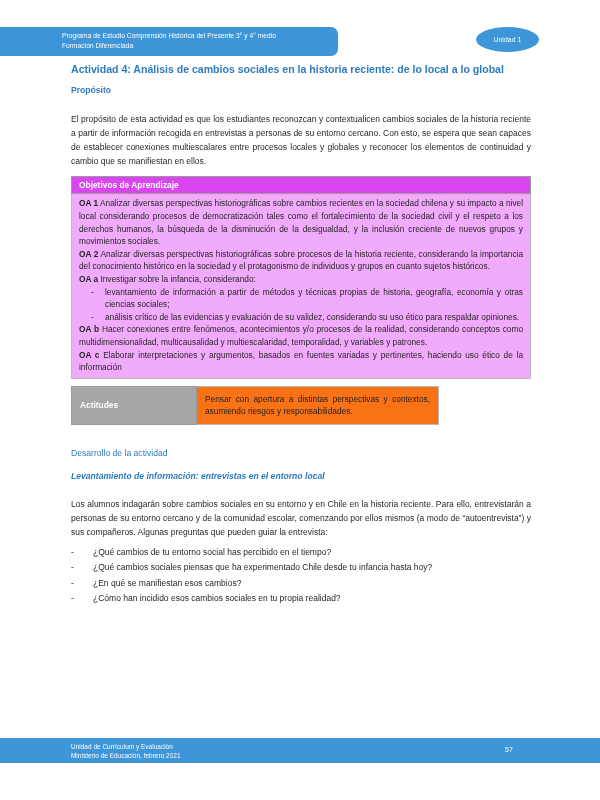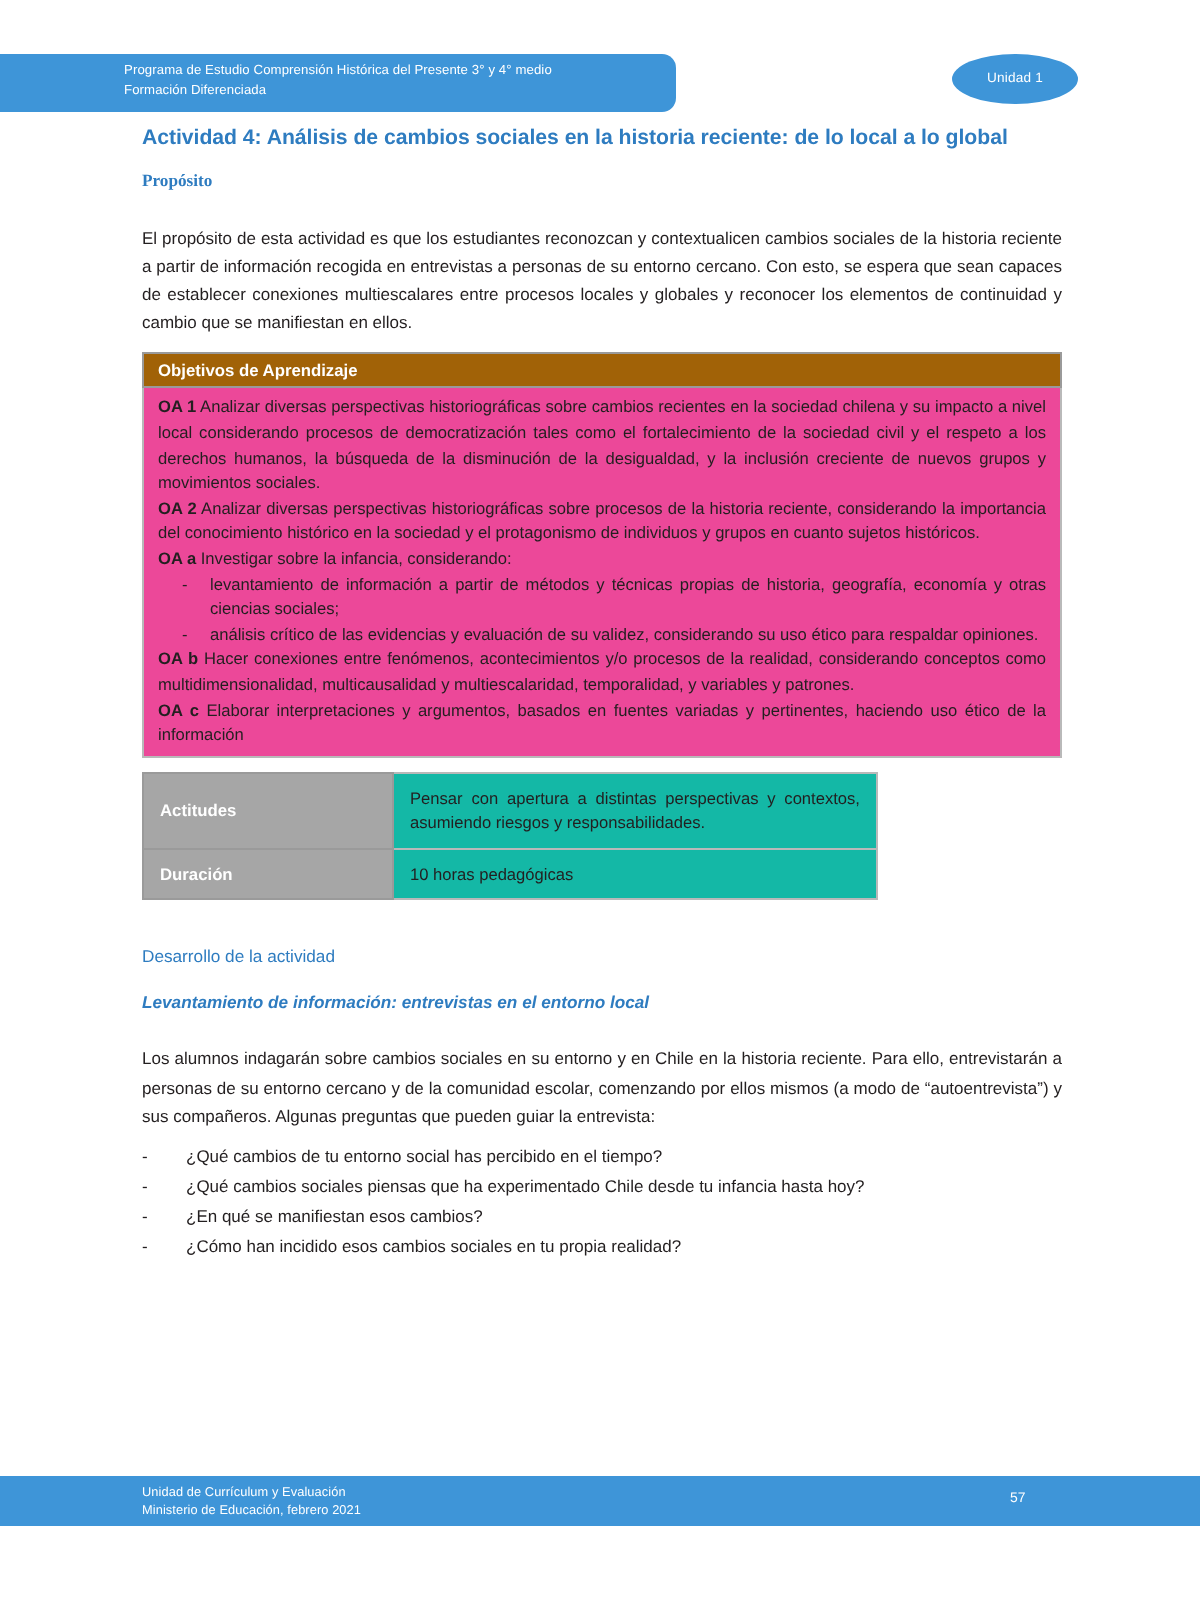--- a/index.html
+++ b/index.html
@@ -82,53 +82,52 @@
     line-height: 14px;
     margin: 0 0 8px 0;
     letter-spacing: -0.02px;
   }
   .subhead-blue {
     font-size: 8.6px;
     font-weight: bold;
     color: #2e7cc0;
     margin: 0 0 7px 0;
     line-height: 12px;
-    font-family: Liberation Serif, serif;
   }
 
   p.body-text {
     font-size: 8.5px;
     line-height: 14.1px;
     text-align: justify;
     margin: 16px 0 4px 0;
     color: #231f20;
   }
 
   
   .oa-table {
     width: 460px;
     border-collapse: collapse;
     margin-top: 8px;
     table-layout: fixed;
   }
   .oa-header-cell {
-    background: #a16207;
+    background: #d946ef;
     color: #ffffff;
     font-size: 8.4px;
     font-weight: bold;
     padding: 2.5px 7px 2.5px 7px;
     border: 0.6px solid #9a9a9a;
     line-height: 11px;
   }
   .oa-body-cell {
     border: 0.6px solid #b9b9b9;
     border-top: none;
     padding: 3px 7px 4px 7px;
     vertical-align: top;
-    background: #ec4899;
+    background: #f0abfc;
   }
   .oa-item {
     font-size: 8.3px;
     line-height: 12.6px;
     text-align: justify;
     margin: 0;
     color: #231f20;
   }
   .oa-item b { font-weight: bold; }
   .oa-sub {
@@ -160,21 +159,21 @@
     background: #a6a6a6;
     color: #ffffff;
     font-size: 8.4px;
     font-weight: bold;
     padding: 6px 8px;
     border: 0.6px solid #9a9a9a;
     vertical-align: middle;
     width: 108px;
   }
   .attr-value {
-    background: #14b8a6;
+    background: #f97316;
     border: 0.6px solid #b9b9b9;
     font-size: 8.3px;
     line-height: 12.6px;
     padding: 6px 8px;
     vertical-align: middle;
     text-align: justify;
     color: #231f20;
   }
 
   
@@ -284,24 +283,20 @@
         </td>
       </tr>
     </tbody>
       </table>
 
     <table class="attr-table">
       <tbody>
           <tr>
         <td class="attr-label">Actitudes</td>
         <td class="attr-value">Pensar con apertura a distintas perspectivas y contextos, asumiendo riesgos y responsabilidades.</td>
-      </tr>
-      <tr>
-        <td class="attr-label">Duración</td>
-        <td class="attr-value">10 horas pedagógicas</td>
       </tr>
     </tbody>
       </table>
 
     <div class="dev-block">
       <h2 class="dev-title">Desarrollo de la actividad</h2>
       <h3 class="dev-sub">Levantamiento de información: entrevistas en el entorno local</h3>
       <p class="body-text">Los alumnos indagarán sobre cambios sociales en su entorno y en Chile en la historia reciente. Para ello, entrevistarán a personas de su entorno cercano y de la comunidad escolar, comenzando por ellos mismos (a modo de “autoentrevista”) y sus compañeros. Algunas preguntas que pueden guiar la entrevista:</p>
 
       <div class="q-list">

